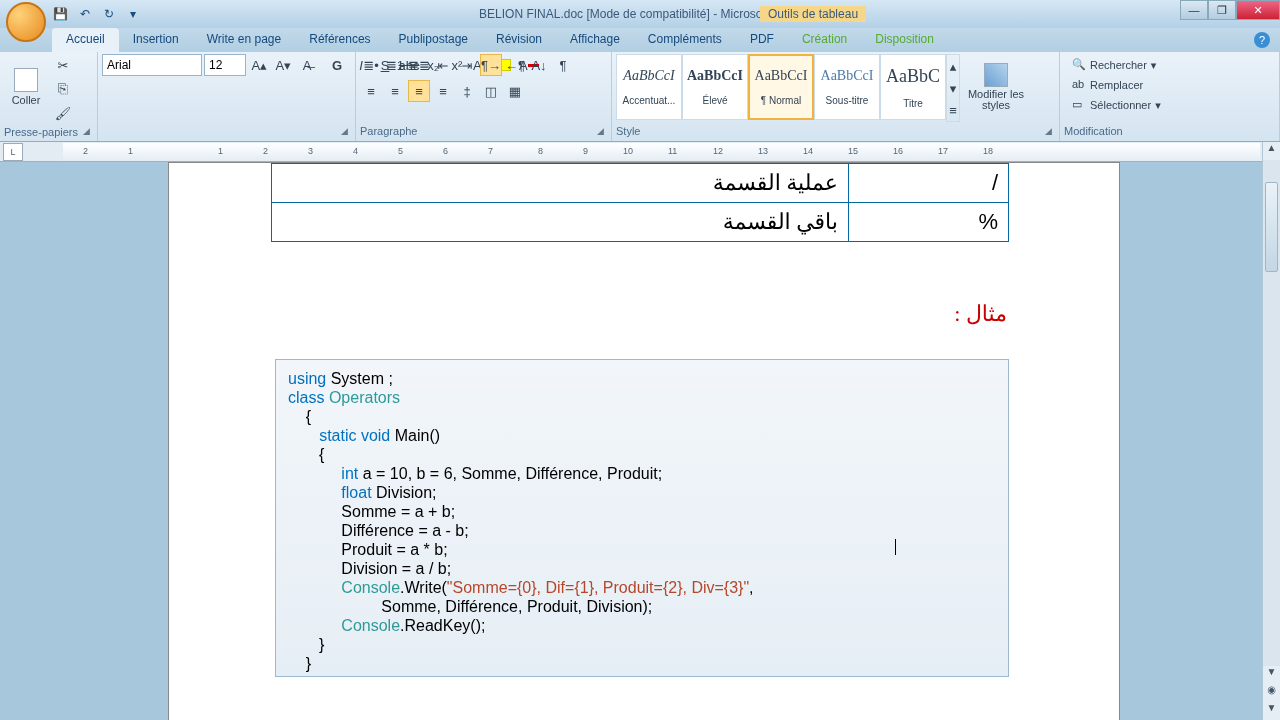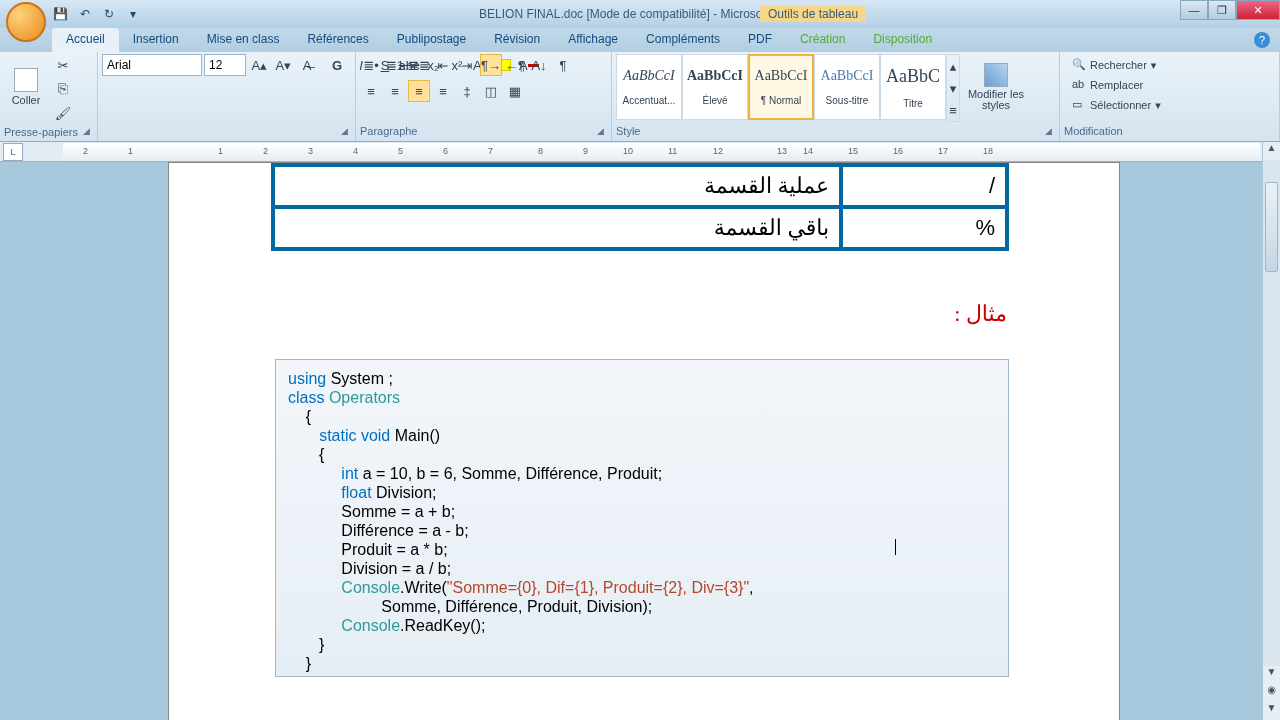--- a/index.html
+++ b/index.html
@@ -67,21 +67,21 @@
 
 
 .doc-area { position: absolute; top: 162px; left: 0; right: 18px; bottom: 0; background: #a7c7dc; overflow: hidden; }
 .page { position: absolute; left: 168px; top: 0; width: 952px; height: 560px; background: #fff; border: 1px solid #888; }
 .scrollv { position: absolute; right: 0; top: 142px; bottom: 0; width: 18px; background: #dbe5ee; border-left:1px solid #b3c7d6; }
 .scrollv .thumb { position:absolute; left:2px; right:2px; top: 40px; height: 90px; background: linear-gradient(#eaf2f8,#c3d6e4); border:1px solid #9cb7cb; border-radius:2px; }
 .scrollv .arr { position:absolute; left:0; right:0; height:18px; text-align:center; font-size:10px; color:#456; background:#e6eef5; }
 
 
 .optable { position: absolute; left: 102px; top: 0; width: 738px; border-collapse: collapse; font-family: "Times New Roman"; font-size: 20px; }
-.optable td { border: 4px solid #0369a1; padding: 6px 10px; }
+.optable td { border: 1px solid #0369a1; padding: 6px 10px; }
 .optable td.ar { text-align: right; direction: rtl; font-family: "Traditional Arabic", "Times New Roman"; font-size: 22px; }
 .optable td.sym { text-align: right; font-size: 22px; }
 
 .example-lbl { position: absolute; right: 112px; top: 138px; color: #c00; font-family: "Traditional Arabic","Times New Roman"; font-size: 22px; direction: rtl; }
 
 .codebox { position: absolute; left: 106px; top: 176px; width: 734px; height: 318px; background: linear-gradient(#f2f6fa,#e6eef5); border: 1px solid #9ab8cf; padding: 10px 12px; font-family: Consolas, "Courier New", monospace; font-size: 16px; line-height: 18px; white-space: pre; color: #000; margin-top: 20px; }
 .kw { color: #0070c0; }
 .cls { color: #2e9999; }
 .str { color: #b7472a; }
 .cons { color: #2e9999; }
@@ -104,21 +104,21 @@
   <div class="winbtns">
     <div class="winbtn">—</div>
     <div class="winbtn">❐</div>
     <div class="winbtn close">✕</div>
   </div>
 </div>
 
 <div class="ribbon-tabs">
   <div class="ribbon-tab active">Accueil</div>
   <div class="ribbon-tab">Insertion</div>
-  <div class="ribbon-tab">Mise en class</div>
+  <div class="ribbon-tab">Write en page</div>
   <div class="ribbon-tab">Références</div>
   <div class="ribbon-tab">Publipostage</div>
   <div class="ribbon-tab">Révision</div>
   <div class="ribbon-tab">Affichage</div>
   <div class="ribbon-tab">Compléments</div>
   <div class="ribbon-tab">PDF</div>
   <div class="ribbon-tab context">Création</div>
   <div class="ribbon-tab context">Disposition</div>
   <div class="help-icon">?</div>
 </div>
@@ -269,21 +269,21 @@
     <span style="left:245px">3</span>
     <span style="left:290px">4</span>
     <span style="left:335px">5</span>
     <span style="left:380px">6</span>
     <span style="left:425px">7</span>
     <span style="left:475px">8</span>
     <span style="left:520px">9</span>
     <span style="left:560px">10</span>
     <span style="left:605px">11</span>
     <span style="left:650px">12</span>
-    <span style="left:714px">13</span>
+    <span style="left:695px">13</span>
     <span style="left:740px">14</span>
     <span style="left:785px">15</span>
     <span style="left:830px">16</span>
     <span style="left:875px">17</span>
     <span style="left:920px">18</span>
   </div>
 </div>
 
 <div class="doc-area">
   <div class="page">

